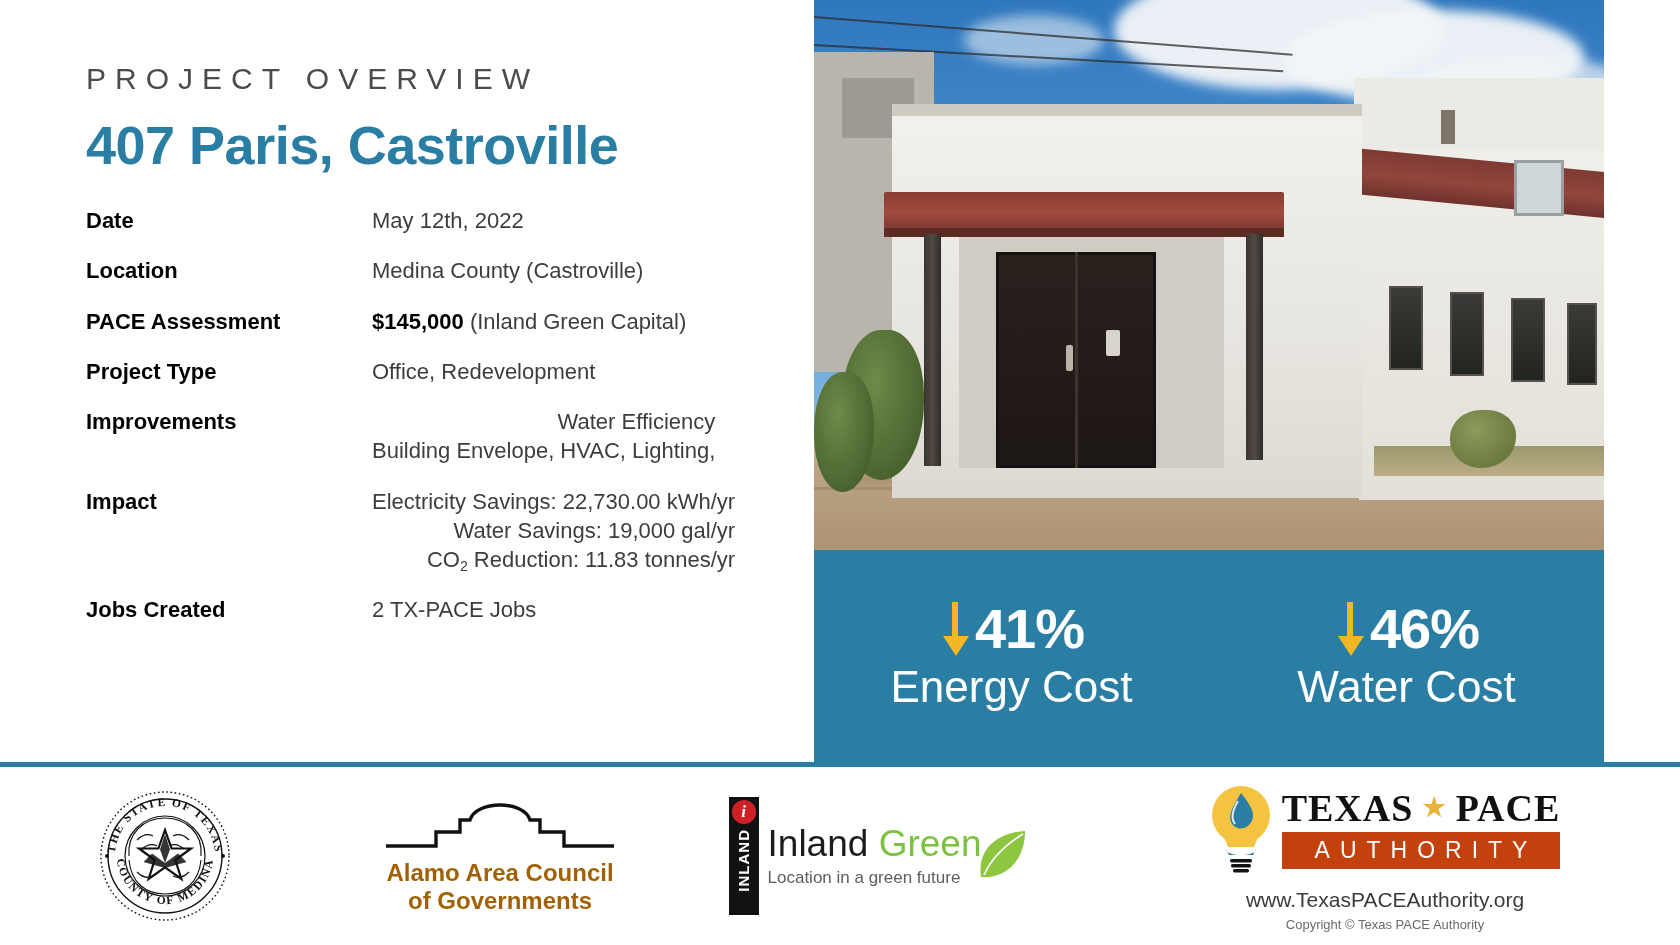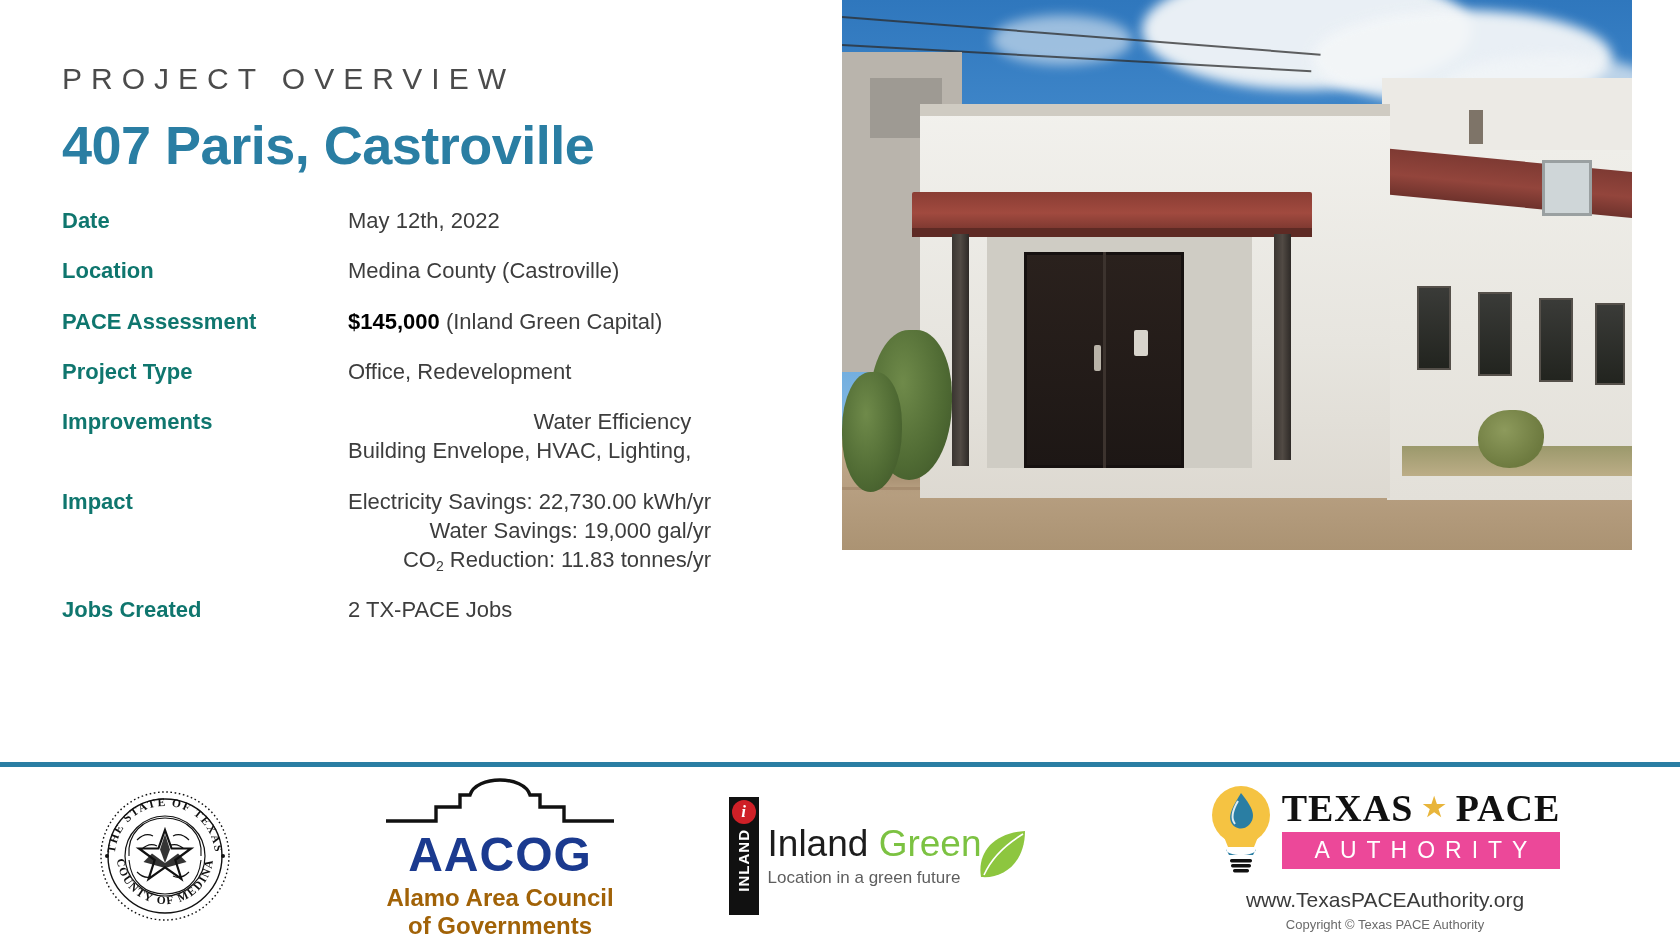--- a/index.html
+++ b/index.html
@@ -9,36 +9,36 @@
     background: #ffffff;
     overflow: hidden;
   }
 
   .sheet { position: relative; width: 1680px; height: 945px; background: #ffffff; }
 
   
   .top { position: absolute; left: 0; top: 0; width: 1680px; height: 762px; display: flex; }
 
   
-  .left-pane { width: 814px; height: 762px; background: #ffffff; padding: 62px 0 0 34px; position: relative; margin-left: 28px; }
+  .left-pane { width: 814px; height: 762px; background: #ffffff; padding: 62px 0 0 86px; position: relative; }
 
   .eyebrow {
     font-size: 30px; font-weight: 400; letter-spacing: 9px;
     color: #4b4b4b; margin-bottom: 18px; white-space: nowrap;
   }
   .title {
     font-size: 54px; font-weight: 700; color: #2a7ea3; letter-spacing: -0.5px;
     margin-bottom: 30px; white-space: nowrap;
   }
 
   .rows { display: block; }
   .row { display: flex; align-items: flex-start; margin-bottom: 21px; }
   .row-label {
     width: 286px; flex: 0 0 286px;
-    font-size: 22px; font-weight: 700; color: #0f766e;
+    font-size: 22px; font-weight: 700; color: #000000;
     line-height: 1.25; padding-top: 1px;
   }
   .row-value {
     font-size: 22px; font-weight: 400; color: #3d3d3d; line-height: 1.33;
     max-width: 470px;
     text-align: right;
   }
   .row-value b { font-weight: 700; color: #000000; }
   .row-value .ln { display: block; }
   .row-value sub { font-size: 14px; vertical-align: baseline; position: relative; top: 4px; }
@@ -183,21 +183,21 @@
   .inland-l3 { font-size: 17px; color: #5e5e5e; margin-top: 6px; white-space: nowrap;}
   .leaf { margin-left: -6px; }
 
   
   .tpa-row { display: flex; align-items: center; }
   .bulb { width: 62px; height: 96px; margin-right: 10px; }
   .tpa-words { display: flex; flex-direction: column; }
   .tpa-top { display: flex; align-items: center; font-family: "Liberation Serif", serif; font-size: 38px; font-weight: 700; color: #111111; letter-spacing: 1px; line-height: 1;}
   .tpa-star { color: #e8b53b; font-size: 26px; margin: 0 9px; }
   .tpa-bar {
-    background: #ec4899; color: #ffffff; font-size: 23px; letter-spacing: 10px;
+    background: #c2410c; color: #ffffff; font-size: 23px; letter-spacing: 10px;
     padding: 5px 4px 5px 14px; margin-top: 5px; text-align: center; font-weight: 400;
   }
   .tpa-url { font-size: 21px; color: #3b3b3b; margin-top: 11px; text-align: right; }
   .tpa-copy { font-size: 13px; color: #6a6a6a; margin-top: 5px; text-align: center; }
 </style>
 </head>
 <body>
 
 <div class="sheet">
 
@@ -295,20 +295,45 @@
         <div class="win win2"></div>
         <div class="win win3"></div>
         <div class="win win4"></div>
 
         <div class="grass"></div>
         <div class="shrub s1"></div>
         <div class="shrub s2"></div>
         <div class="shrub s3"></div>
       </div>
 
+      <div class="stats">
+
+        <div class="stat">
+          <div class="stat-top">
+            <svg class="arrow-down" viewBox="0 0 34 58">
+              <rect x="13" y="2" width="6" height="38" fill="#f2b824"></rect>
+              <polygon points="4,36 30,36 17,56" fill="#f2b824"></polygon>
+            </svg>
+            <span class="stat-pct">41%</span>
+          </div>
+          <div class="stat-label">Energy Cost</div>
+        </div>
+
+        <div class="stat">
+          <div class="stat-top">
+            <svg class="arrow-down" viewBox="0 0 34 58">
+              <rect x="13" y="2" width="6" height="38" fill="#f2b824"></rect>
+              <polygon points="4,36 30,36 17,56" fill="#f2b824"></polygon>
+            </svg>
+            <span class="stat-pct">46%</span>
+          </div>
+          <div class="stat-label">Water Cost</div>
+        </div>
+
+      </div>
     </div>
   </div>
 
   <div class="divider"></div>
 
   <div class="footer">
 
     <div class="logo-cell cell-seal">
       <svg class="seal" viewBox="0 0 132 132">
         <defs>
@@ -335,21 +360,20 @@
         <polygon points="66,73 79,63.5 87.5,72 66,78" fill="#111" opacity=".85"></polygon>
         <polygon points="66,73 53,63.5 44.5,72 66,78" fill="#111" opacity=".85"></polygon>
       </svg>
     </div>
 
     <div class="logo-cell cell-aacog">
       <div class="aacog">
         <svg width="232" height="52" viewBox="0 0 232 52">
           <path d="M2 48 L52 48 L52 34 L76 34 L76 22 L86 22 C 92 2, 140 2, 146 22 L156 22 L156 34 L180 34 L180 48 L230 48" fill="none" stroke="#111111" stroke-width="3.4" stroke-linejoin="miter"></path>
         </svg>
-        <div class="aacog-word">AACOG</div>
         <div class="aacog-sub">
           <div>Alamo Area Council</div>
           <div>of Governments</div>
         </div>
       </div>
     </div>
 
     <div class="logo-cell cell-inland">
       <div class="inland">
         <div class="inland-bar">

